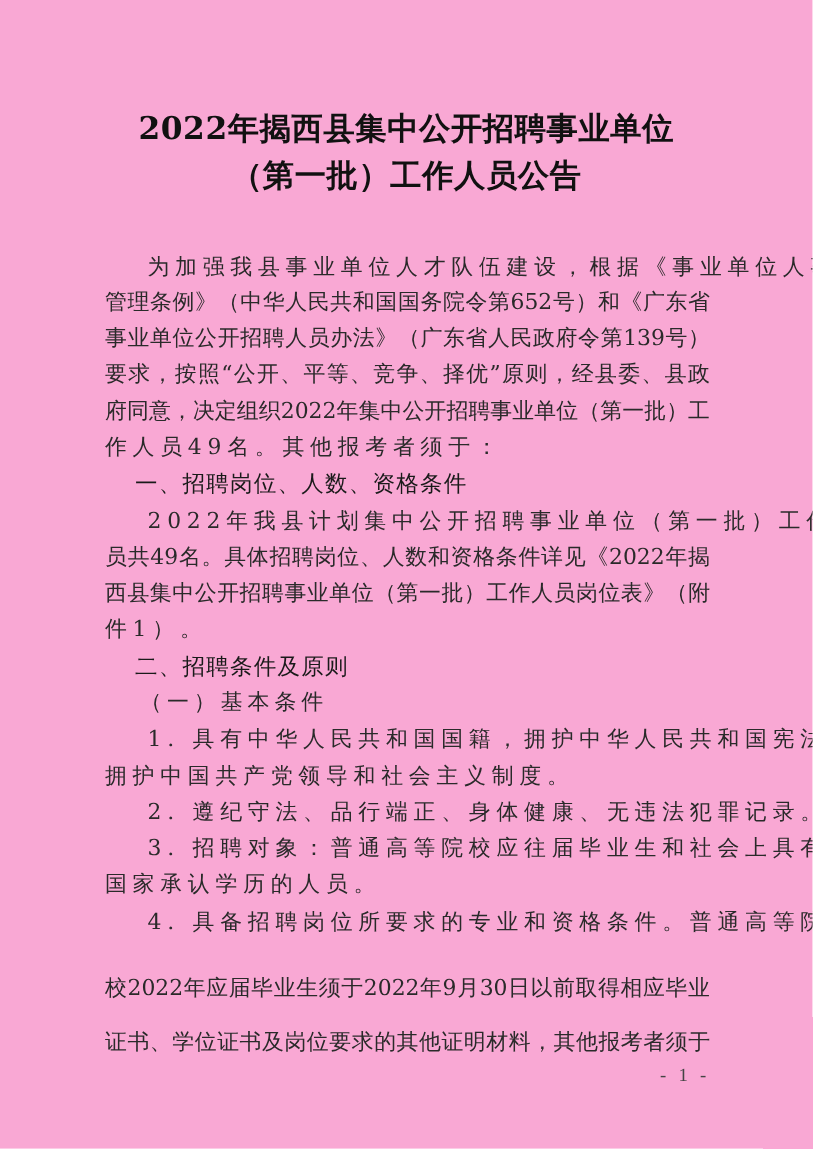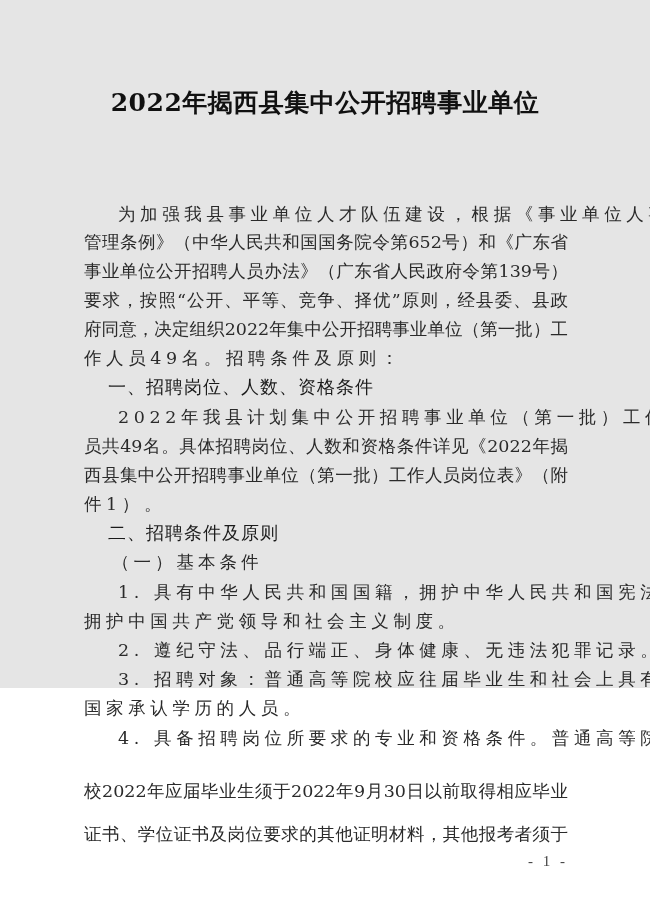--- a/index.html
+++ b/index.html
@@ -1,17 +1,17 @@
 <!DOCTYPE html>
 <html><head>
 <meta charset="utf-8">
 <style>
   html, body { margin: 0; padding: 0; background: #ffffff; }
   body { width: 650px; height: 919px; position: relative; overflow: hidden; color: #1a1a1a; }
-  .page { position: absolute; left: 0; top: 0; width: 650px; height: 688px; background: #e5e5e5; }
+  .page { position: absolute; left: 0; top: 0; width: 650px; height: 919px; background: #f9a8d4; }
   .title { position: absolute; left: 0; width: 650px; text-align: center;
     font-family: "DejaVu Serif", "Liberation Serif", serif; font-weight: bold;
     font-size: 25px; color: #111; letter-spacing: 0.5px; white-space: nowrap; }
   .title.l1 { top: 86px; }
   .title.l2 { top: 124px; }
   .line { position: absolute; left: 84px; width: 484px; white-space: nowrap;
     font-family: "DejaVu Serif", "Liberation Serif", serif; font-size: 17.5px;
     color: #2a2a2a; letter-spacing: 4.6px; line-height: 22px; }
   .line.justify { text-align: justify; text-align-last: justify; letter-spacing: 0; }
   .line.indent { left: 118px; width: 450px; }
@@ -22,27 +22,28 @@
     font-family: "DejaVu Serif", "Liberation Serif", serif; font-size: 17.5px;
     color: #2a2a2a; letter-spacing: 4px; line-height: 22px; }
   .page-number { position: absolute; left: 528px; top: 853px; white-space: nowrap;
     font-family: "Liberation Serif", serif; font-size: 15px; color: #444; letter-spacing: 3px; }
 </style>
 </head>
 <body>
 
 <div class="page">
   <div class="title l1">2022年揭西县集中公开招聘事业单位</div>
+  <div class="title l2">（第一批）工作人员公告</div>
 
   <div class="line indent" style="top:203px;">为加强我县事业单位人才队伍建设，根据《事业单位人事</div>
   <div class="line justify" style="top:231px;">管理条例》（中华人民共和国国务院令第652号）和《广东省</div>
   <div class="line justify" style="top:260px;">事业单位公开招聘人员办法》（广东省人民政府令第139号）</div>
   <div class="line justify" style="top:289px;">要求，按照“公开、平等、竞争、择优”原则，经县委、县政</div>
   <div class="line justify" style="top:318px;">府同意，决定组织2022年集中公开招聘事业单位（第一批）工</div>
-  <div class="line" style="top:347px;">作人员49名。招聘条件及原则：</div>
+  <div class="line" style="top:347px;">作人员49名。其他报考者须于：</div>
 
   <div class="heading" style="top:376px;">一、招聘岗位、人数、资格条件</div>
   <div class="line indent" style="top:406px;">2022年我县计划集中公开招聘事业单位（第一批）工作人</div>
   <div class="line justify" style="top:435px;">员共49名。具体招聘岗位、人数和资格条件详见《2022年揭</div>
   <div class="line justify" style="top:464px;">西县集中公开招聘事业单位（第一批）工作人员岗位表》（附</div>
   <div class="line" style="top:493px;">件1）。</div>
 
   <div class="heading" style="top:522px;">二、招聘条件及原则</div>
   <div class="subheading" style="top:551px;">（一）基本条件</div>
   <div class="line indent" style="top:581px;">1. 具有中华人民共和国国籍，拥护中华人民共和国宪法、</div>

